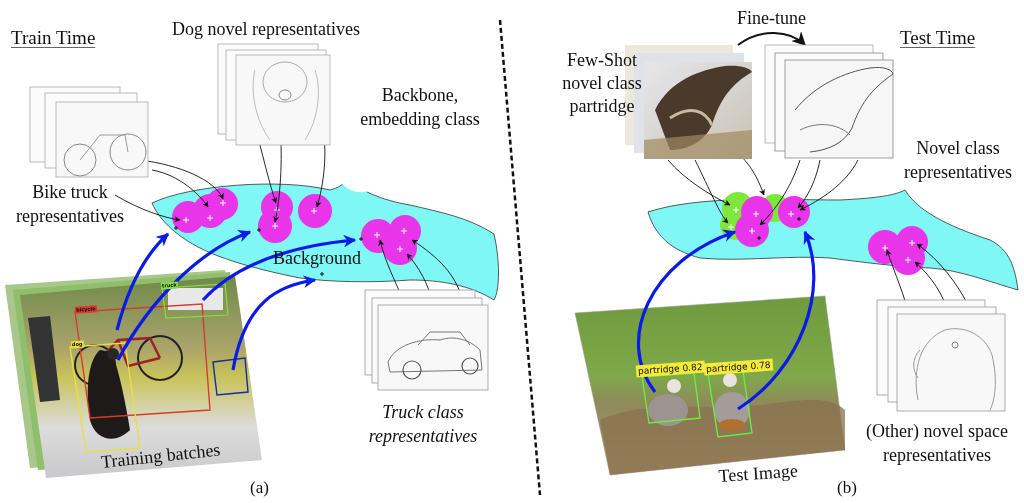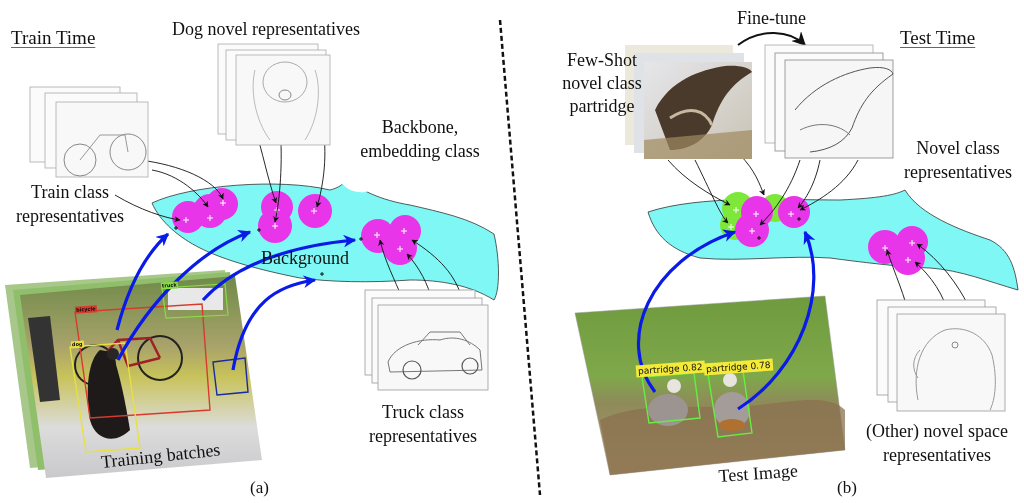--- a/index.html
+++ b/index.html
@@ -234,33 +234,33 @@
 <div class="tiny-badge" style="left:75px;top:306px;background:#d83a2e;color:#111;transform:rotate(-4deg);">bicycle</div>
 <div class="tiny-badge" style="left:71px;top:341px;background:#e8e040;color:#111;transform:rotate(-4deg);">dog</div>
 <div class="tiny-badge" style="left:161px;top:282px;background:#88dd44;color:#111;transform:rotate(-4deg);">truck</div>
 
 <div class="badge" style="left:636px;top:363px;transform:rotate(-4deg);">partridge 0.82</div>
 <div class="badge" style="left:704px;top:361px;transform:rotate(-4deg);">partridge 0.78</div>
 
 <div class="lbl title" style="left:11px;top:27px;">Train Time</div>
 <div class="lbl t18" style="left:172px;top:19px;">Dog novel representatives</div>
 
-<div class="lbl t18" style="left:345px;top:83px;width:150px;line-height:24px;margin-top:32px;">
+<div class="lbl t18" style="left:345px;top:83px;width:150px;line-height:24px;">
   <div>Backbone,</div>
   <div>embedding class</div>
 </div>
 
 <div class="lbl t18" style="left:5px;top:180px;width:130px;line-height:24px;">
-  <div>Train class</div>
-  <div>representatives</div>
-</div>
-
-<div class="lbl t18" style="left:261px;top:248px;">Background</div>
-
-<div class="lbl t18" style="left:348px;top:400px;width:150px;line-height:24px;">
+  <div>Bike truck</div>
+  <div>representatives</div>
+</div>
+
+<div class="lbl t18" style="left:273px;top:248px;">Background</div>
+
+<div class="lbl t18" style="left:348px;top:400px;width:150px;line-height:24px;font-style:italic;">
   <div>Truck class</div>
   <div>representatives</div>
 </div>
 
 <div class="lbl t18" style="left:100px;top:452px;transform:rotate(-6deg);transform-origin:left top;">Training batches</div>
 <div class="lbl t17" style="left:250px;top:478px;">(a)</div>
 
 <div class="lbl title" style="left:900px;top:27px;">Test Time</div>
 <div class="lbl t18" style="left:737px;top:8px;">Fine-tune</div>
 

